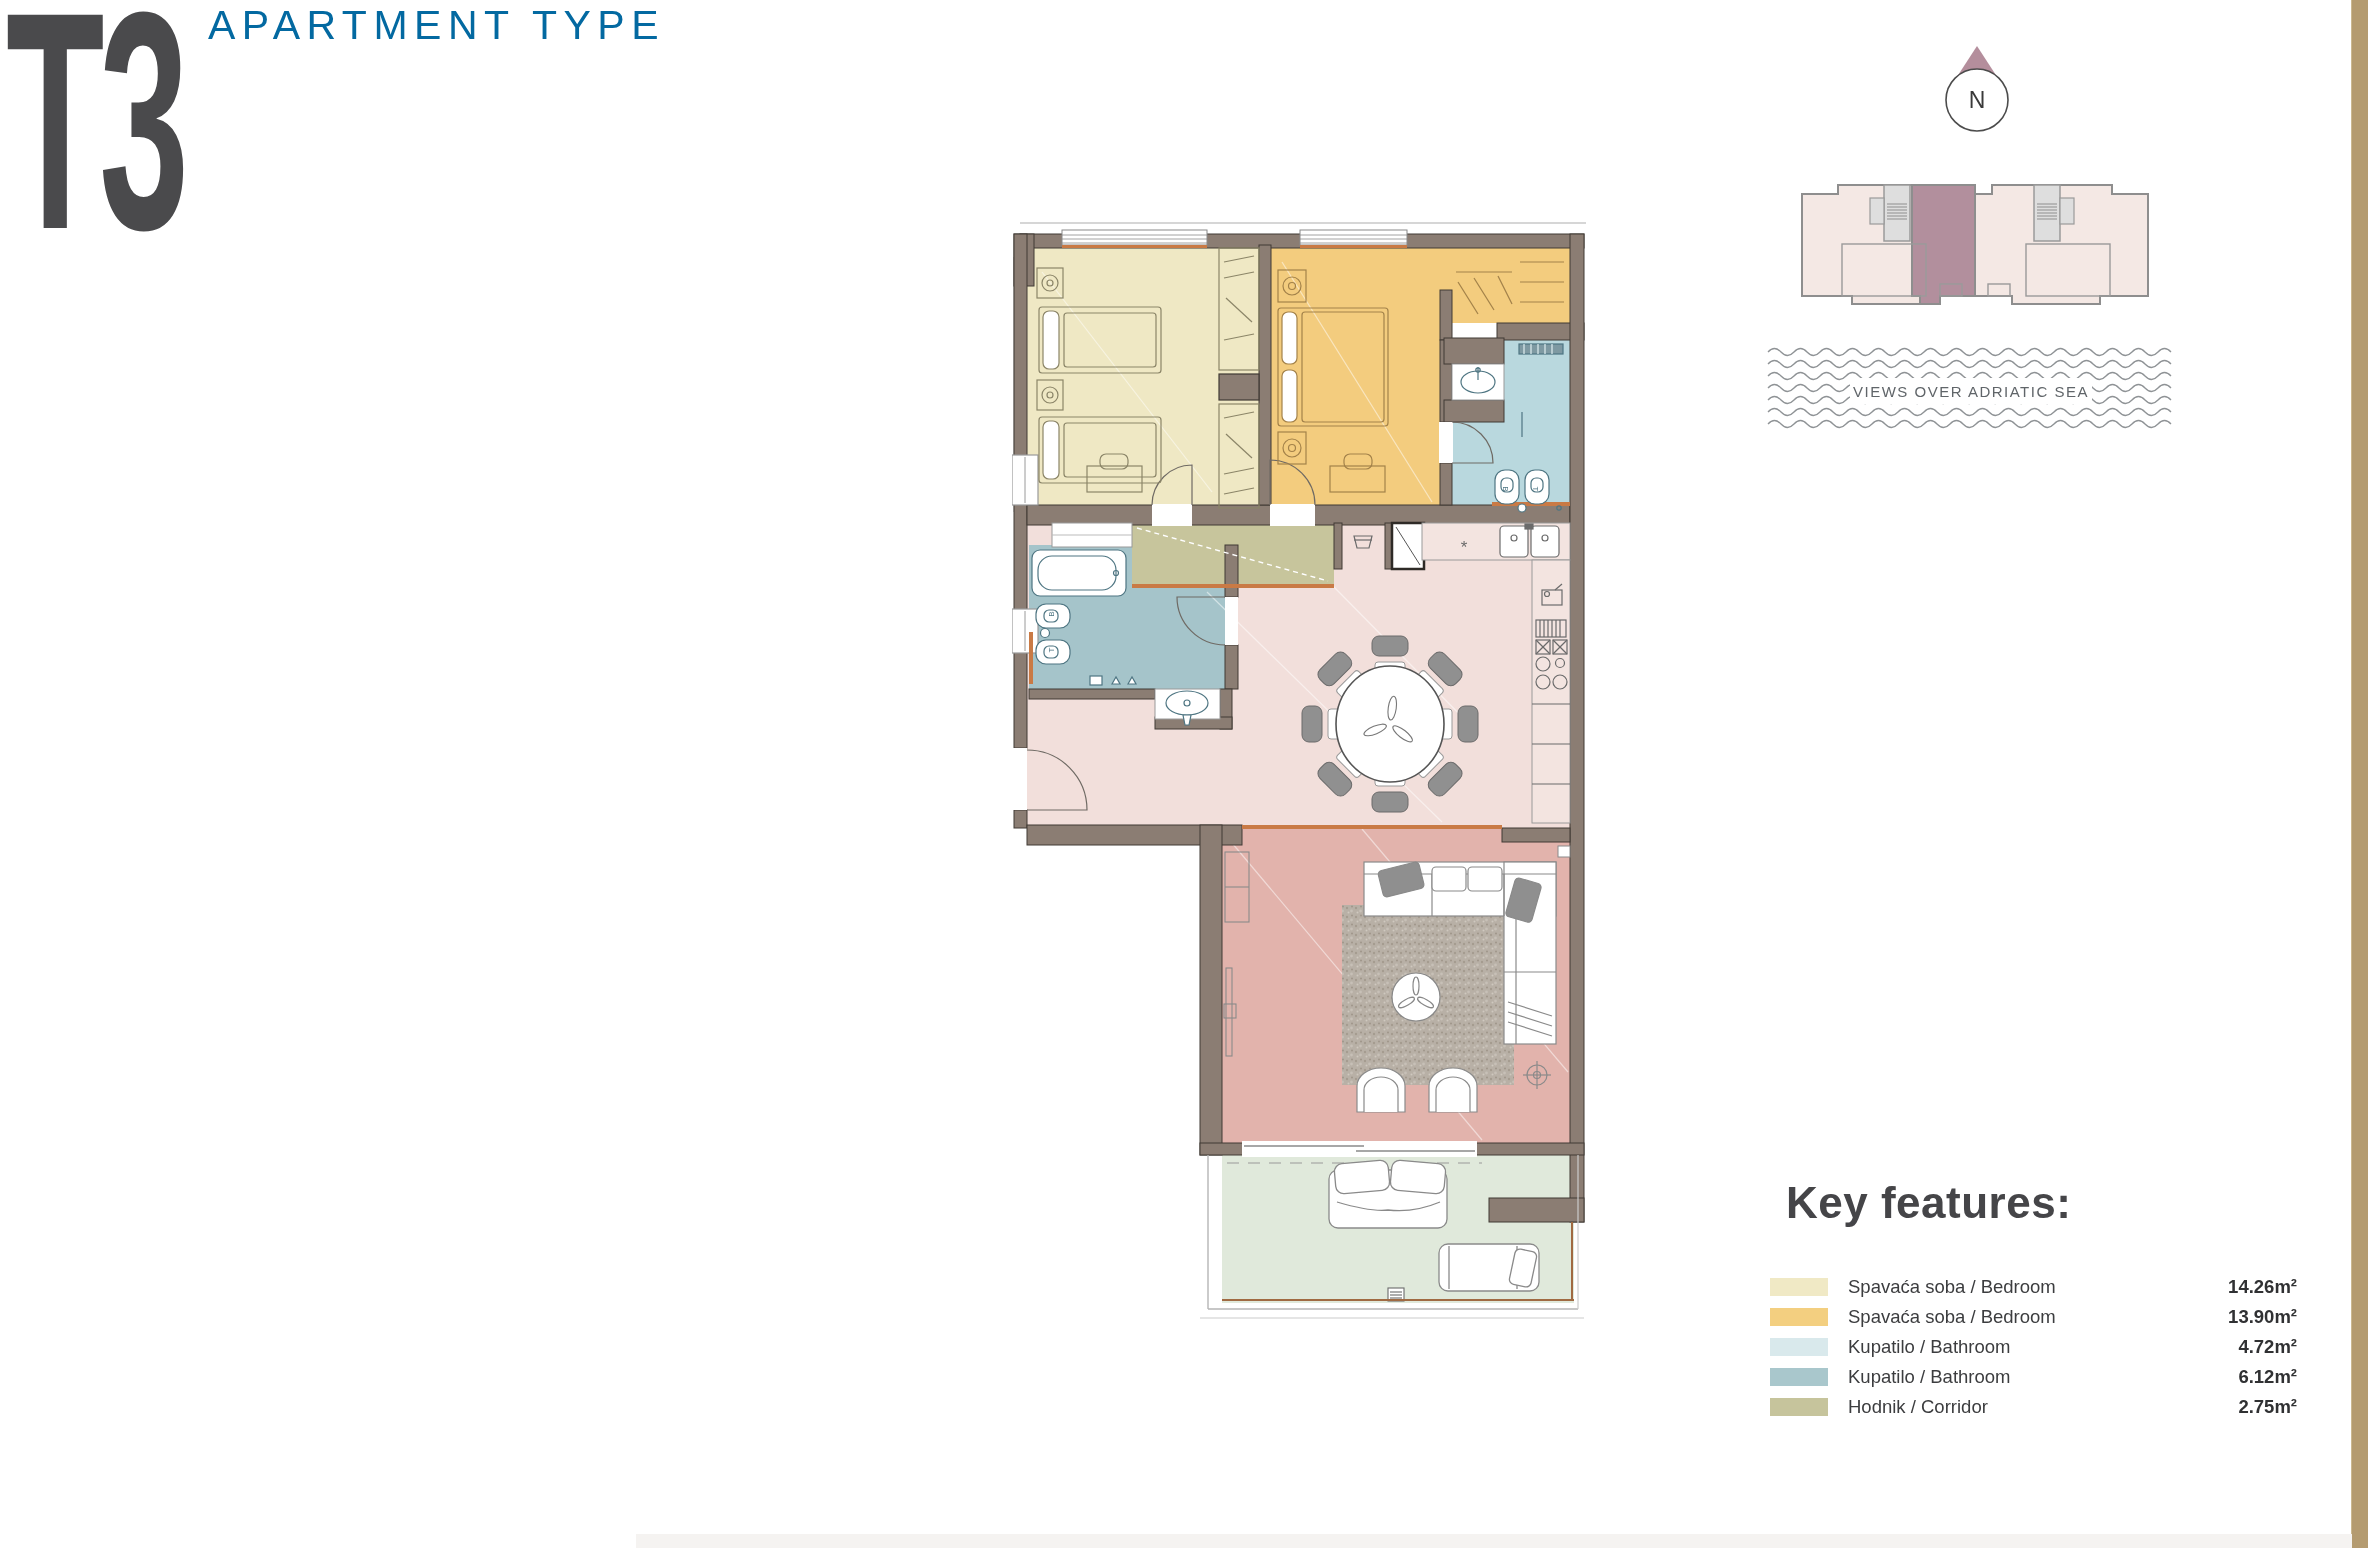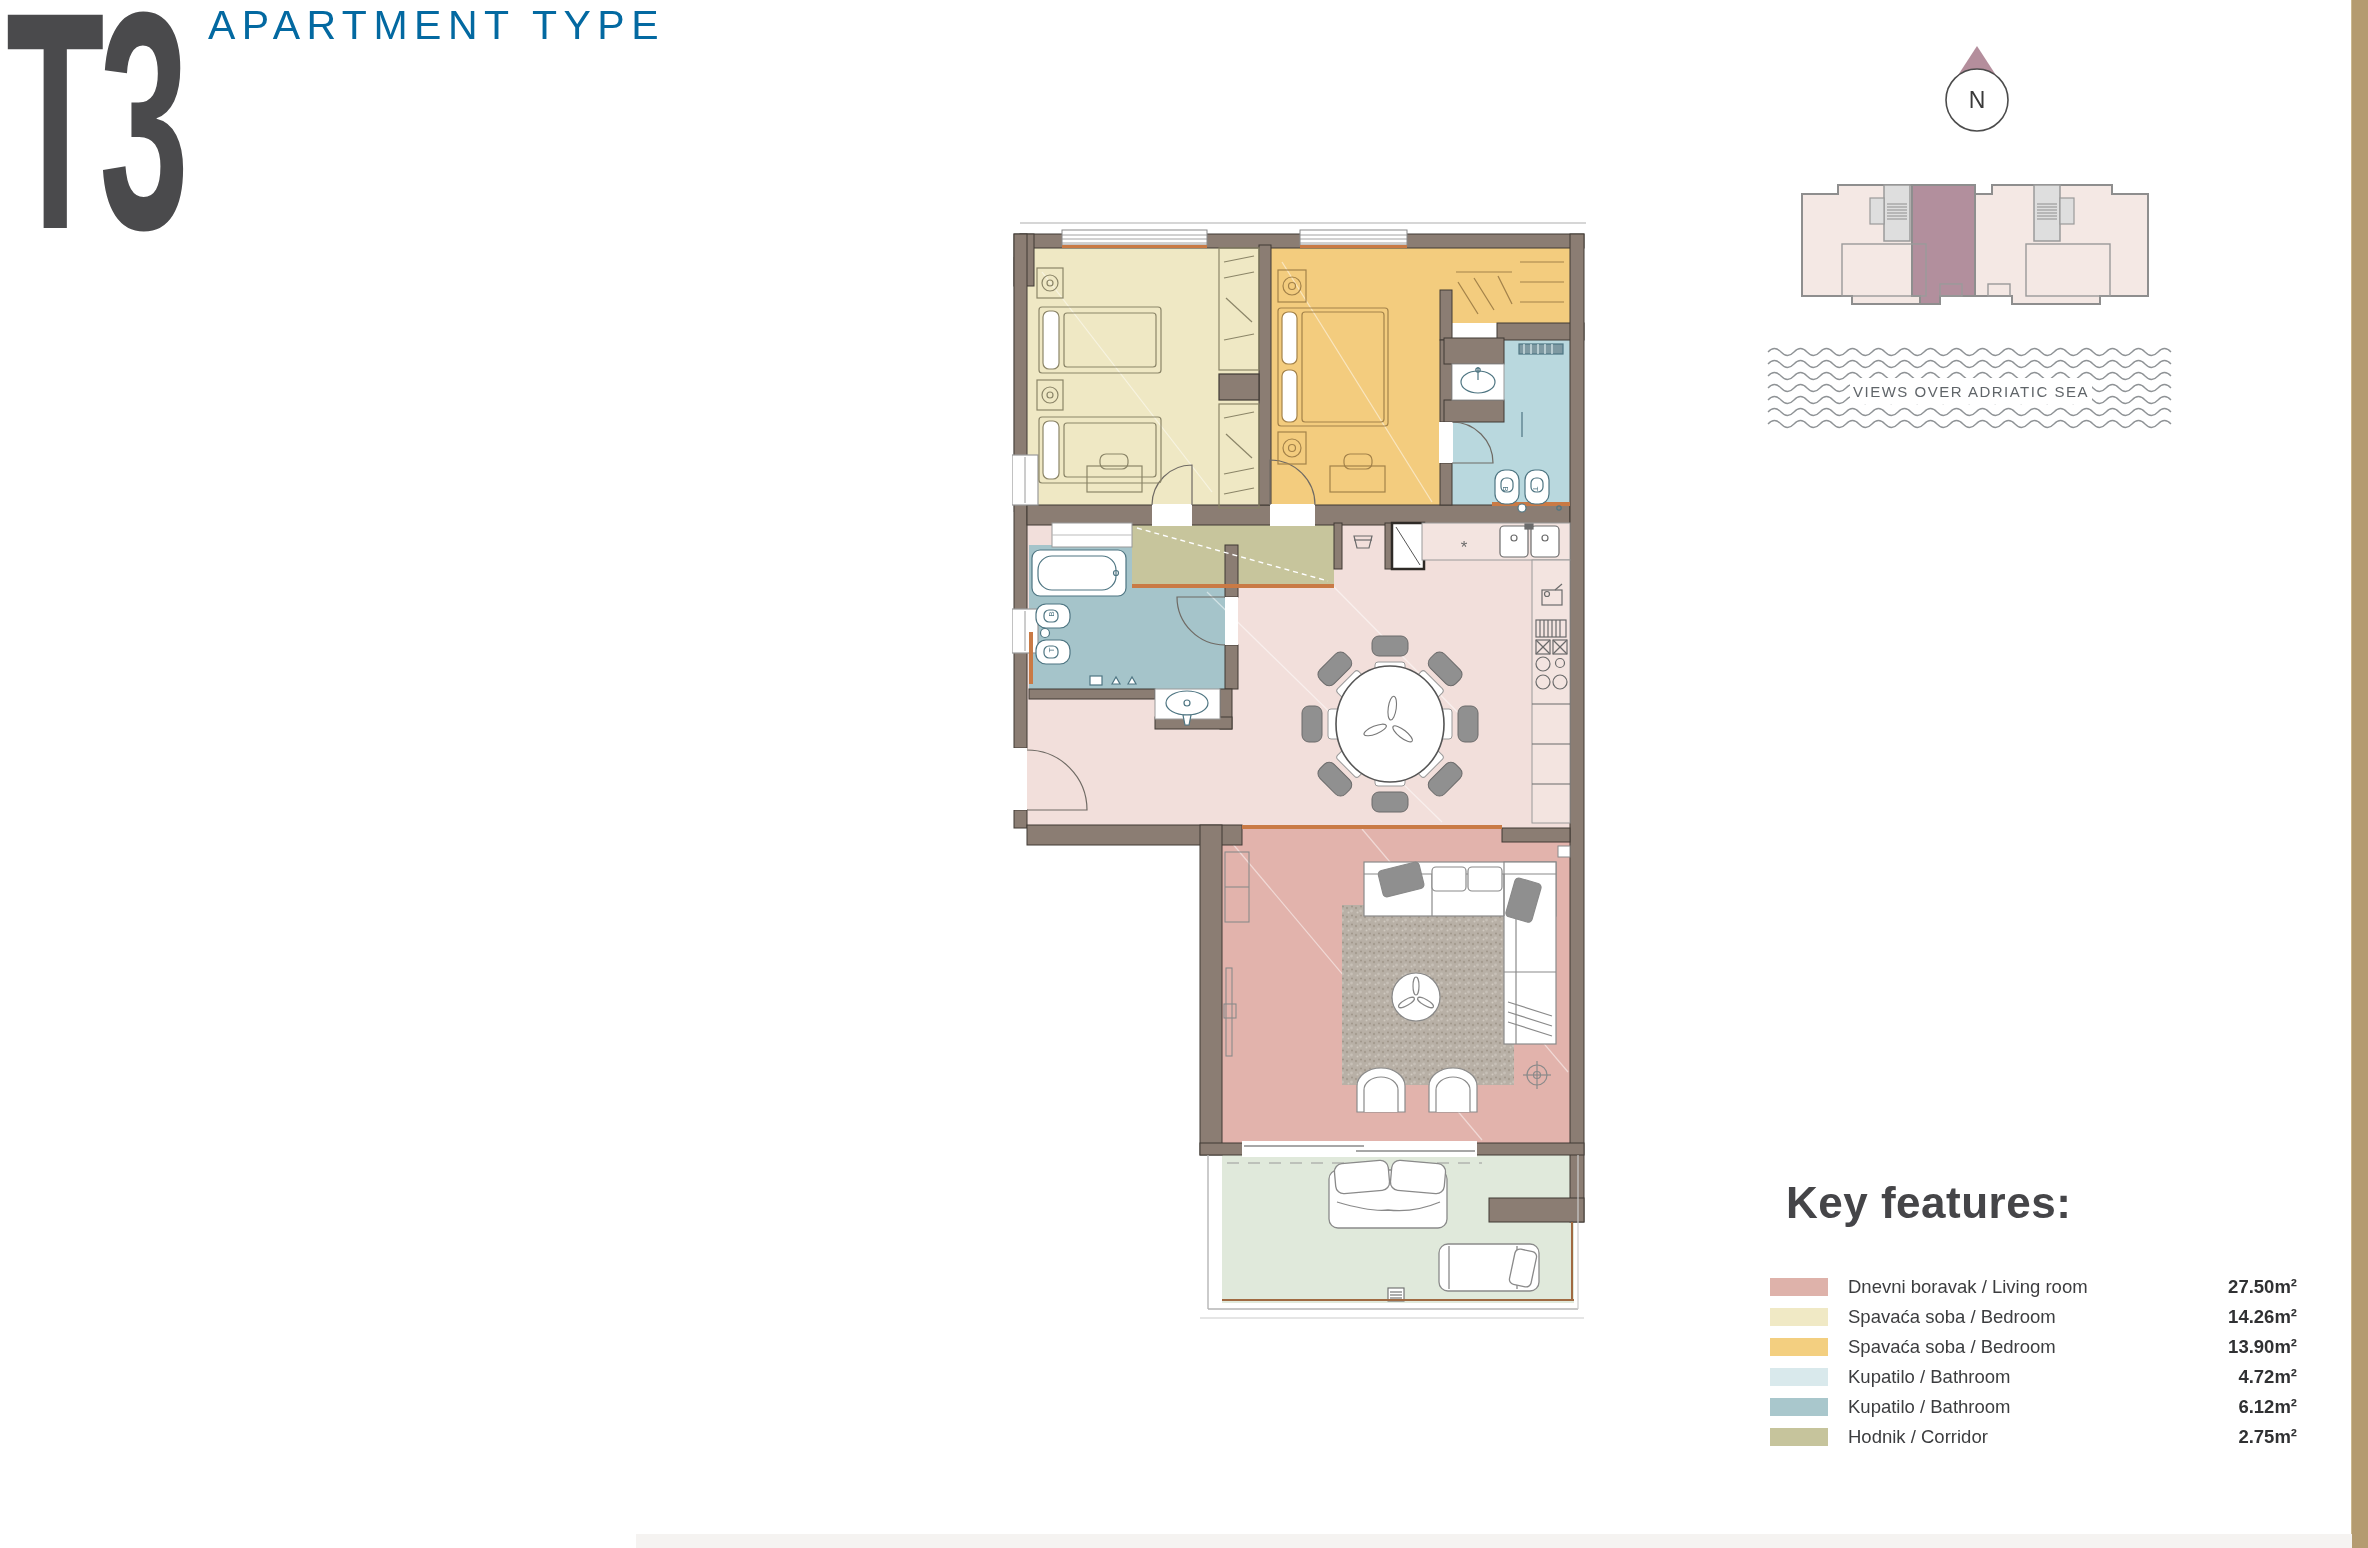--- a/index.html
+++ b/index.html
@@ -484,25 +484,20 @@
       <use href="#wave" y="80"></use>
   </g>
   <rect x="86" y="34" width="242" height="26" fill="#ffffff"></rect>
   <text x="207" y="53" text-anchor="middle" font-size="15" letter-spacing="1.5" fill="#606569">VIEWS OVER ADRIATIC SEA</text>
 </svg>
 
 <div class="abs" id="legend">
   <h2>Key features:</h2>
   <ul>
       <li>
-        <span class="swatch" style="background: rgb(222, 178, 170);"></span>
-        <span class="legend-label">Dnevni boravak / Living room</span>
-        <span class="legend-value">27.50m²</span>
-      </li>
-      <li>
         <span class="swatch" style="background: rgb(240, 233, 197);"></span>
         <span class="legend-label">Spavaća soba / Bedroom</span>
         <span class="legend-value">14.26m²</span>
       </li>
       <li>
         <span class="swatch" style="background: rgb(243, 207, 128);"></span>
         <span class="legend-label">Spavaća soba / Bedroom</span>
         <span class="legend-value">13.90m²</span>
       </li>
       <li>

